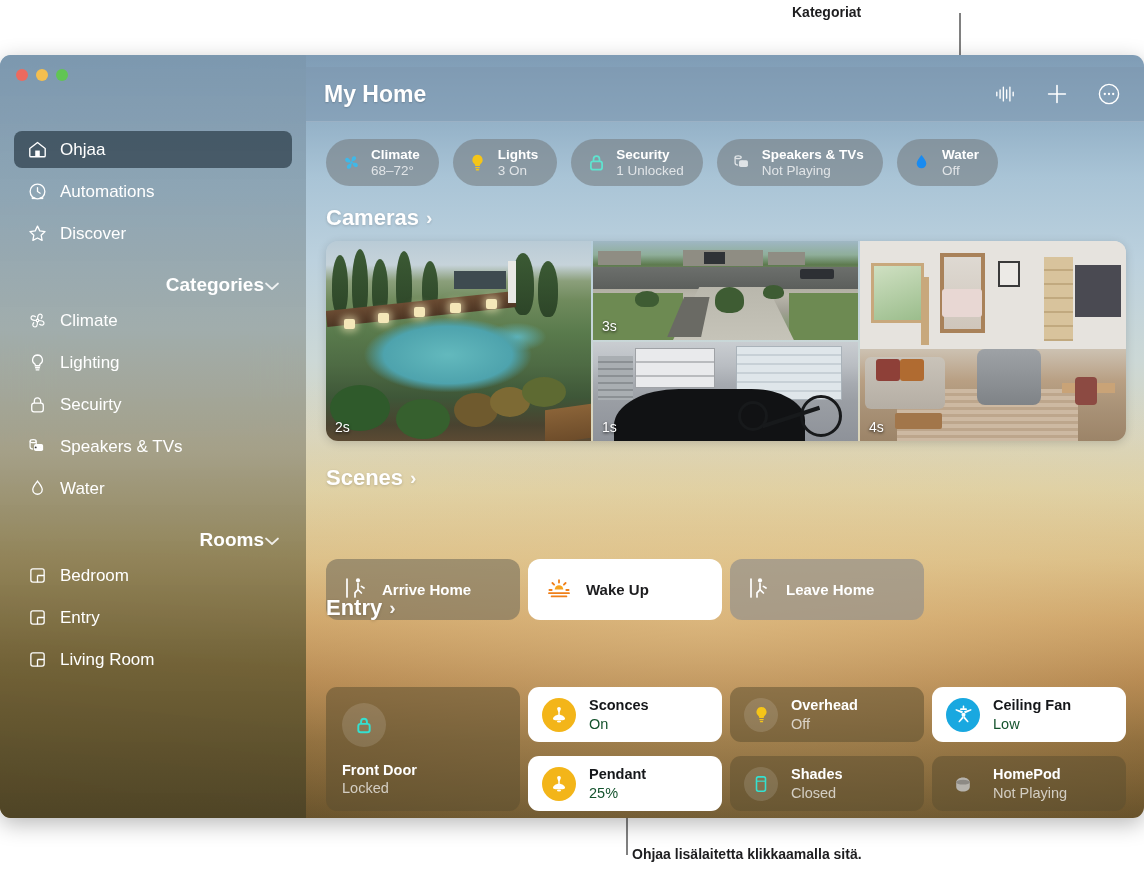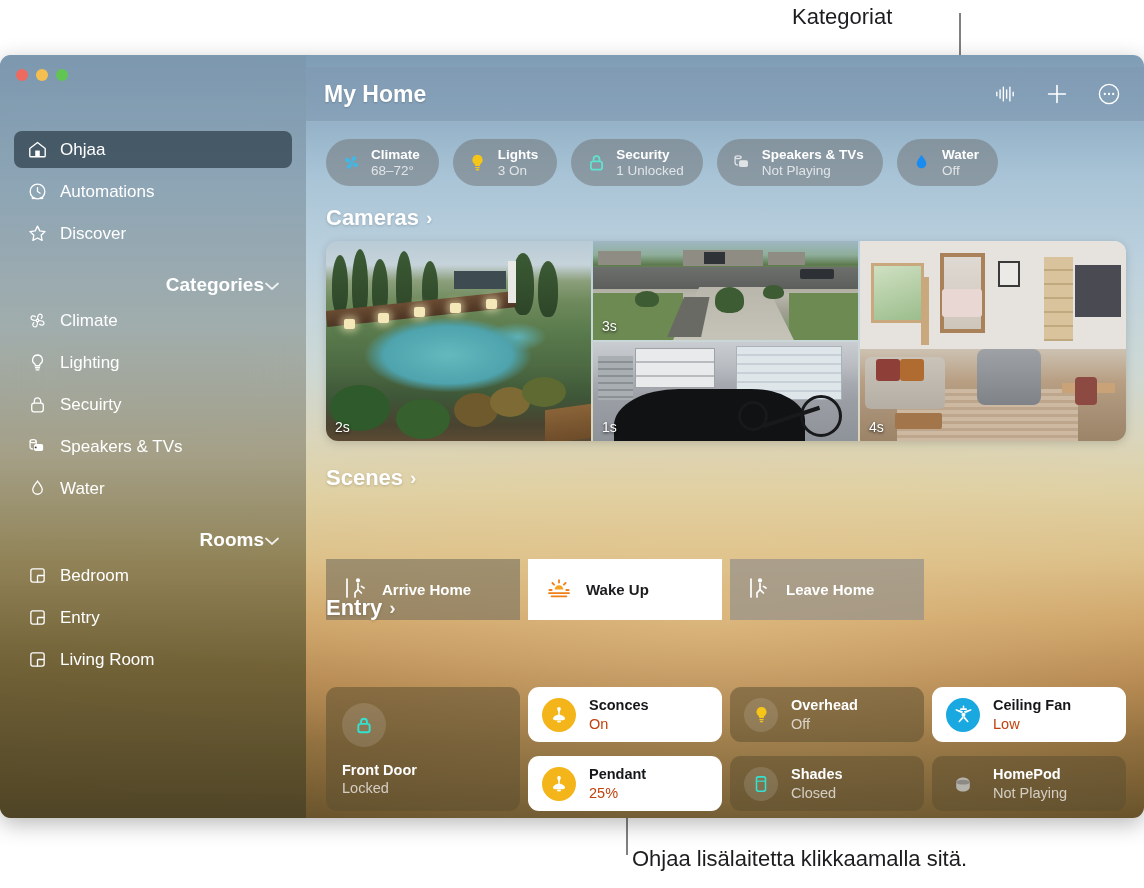--- a/index.html
+++ b/index.html
@@ -7,23 +7,24 @@
     width: 1144px; height: 888px;
     background: #ffffff;
     font-family: "Liberation Sans", sans-serif;
     overflow: hidden;
   }
   #root { position: relative; width: 1144px; height: 888px; background:#fff; }
 
   
   .callout-text {
     position: absolute;
-    font-size: 22px;
+    font-size: 14px;
     color: #1d1d1f;
     white-space: nowrap;
+    font-weight: bold;
   }
   .callout-line { position: absolute; background: #808080; }
 
   
   .window {
     position: absolute;
     left: 0; top: 55px;
     width: 1144px; height: 763px;
     border-radius: 11px 11px 11px 11px;
     overflow: hidden;
@@ -255,21 +256,21 @@
   }
   .lr-table { position:absolute; left:13%; bottom:6%; width:18%; height:8%; background:#a2764a; border-radius:2px; }
   .lr-lamp { position:absolute; left:23%; top:18%; width:3%; height:34%; background:#c8a87c; }
   .lr-desk { position:absolute; right:4%; bottom:24%; width:20%; height:5%; background:#c9a377; }
   .lr-chair { position:absolute; right:11%; bottom:18%; width:8%; height:14%; background:#8c4a42; border-radius:4px; }
 
   
   .scenes-row { position:absolute; left:20px; top:504px; display:flex; gap:8px; }
   .scene {
     display:flex; align-items:center; gap:14px;
-    width:194px; height:61px; border-radius:0;
+    width:194px; height:61px; border-radius:12px;
     padding-left:18px;
     background: rgba(116,110,92,.60);
     cursor:pointer;
   }
   .scene.active { background:#ffffff; }
   .scene-lbl { color:#fff; font-size:15px; font-weight:bold; }
   .scene.active .scene-lbl { color:#1d1d1f; }
 
   
   .entry-grid { position:absolute; left:20px; top:632px; }
@@ -278,21 +279,21 @@
     border-radius: 11px;
     background: rgba(92,78,48,.52);
     cursor:pointer;
   }
   .tile.on { background:#ffffff; }
   .tile-sm { width:194px; height:55px; display:flex; align-items:center; gap:13px; padding-left:14px; }
   .tile-lock { width:194px; height:124px; padding:16px; position:relative; }
   .t-name { font-size:14.5px; font-weight:bold; color:#fff; line-height:1.25; }
   .t-sub  { font-size:14.5px; color:rgba(255,255,255,.7); line-height:1.25; }
   .tile.on .t-name { color:#15171a; }
-  .tile.on .t-sub  { color:#c2410c; }
+  .tile.on .t-sub  { color:#14532d; }
   .badge { width:34px; height:34px; border-radius:50%; display:flex; align-items:center; justify-content:center; flex:none; }
   .badge.amber { background:#f3b519; }
   .badge.cyan  { background:#19a8e0; }
   .badge.dark  { background: rgba(255,255,255,.13); }
   .badge.grey  { background: rgba(255,255,255,.0); }
   .lock-badge {
     width:44px; height:44px; border-radius:50%;
     background: rgba(255,255,255,.13);
     display:flex; align-items:center; justify-content:center;
   }

